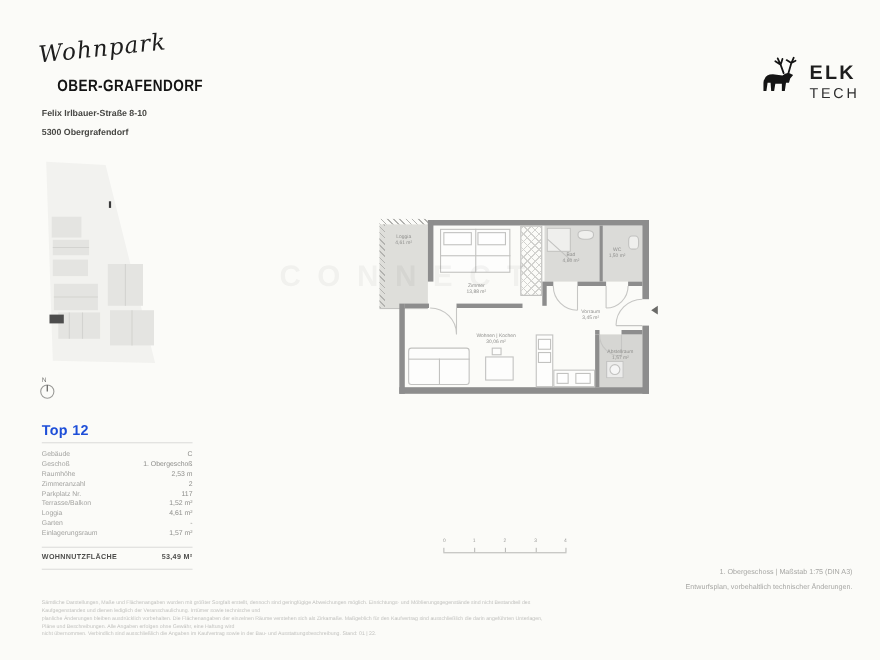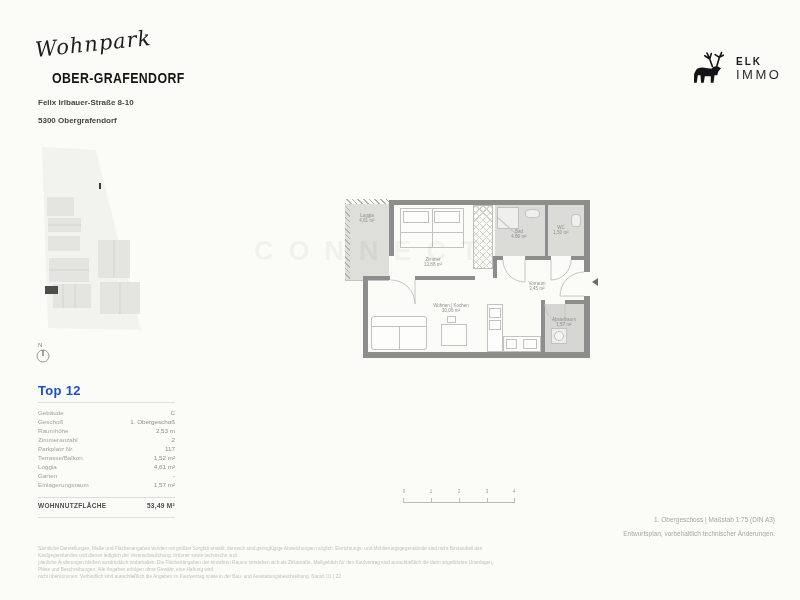--- a/index.html
+++ b/index.html
@@ -10,21 +10,21 @@
   
   .script-title{left:34px;top:38px;font-family:"DejaVu Serif",serif;font-style:italic;
     font-size:21px;color:#1d1d1d;transform:rotate(-6deg);transform-origin:left top;letter-spacing:1px;}
   .caps-title{left:52px;top:69px;font-size:13px;font-weight:800;color:#141414;
     letter-spacing:.4px;transform:scale(.95,1.15);transform-origin:left top;}
   .address{left:38px;top:94px;font-size:8px;font-weight:600;color:#474744;line-height:18px;}
 
   
   .logo{left:680px;top:50px;width:110px;height:50px;}
   .logo-text{position:absolute;left:56px;top:6px;color:#1d1d1d;}
-  .logo-l1{font-size:10px;font-weight:800;letter-spacing:2px;}
+  .logo-l1{font-size:18px;font-weight:800;letter-spacing:2px;}
   .logo-l2{font-size:13px;font-weight:400;letter-spacing:2.5px;color:#2e2e2e;}
 
   
   .watermark{left:254px;top:232px;color:rgba(20,20,20,.045);pointer-events:none;z-index:6;}
   .wm1{font-size:40px;font-weight:700;letter-spacing:32px;}
   .wm2{font-size:27px;font-weight:700;letter-spacing:15px;margin-top:4px;}
 
   
   .plan{left:345px;top:196px;width:250px;height:172px;z-index:2;overflow:visible;}
   .wall{position:absolute;background:#8d8d8d;}
@@ -80,21 +80,21 @@
   <div>5300 Obergrafendorf</div>
 </div>
 
 <div class="abs logo">
   <svg width="54" height="46" viewBox="0 0 100 84">
     <path d="M28,40 Q30,32 42,32 L58,34 Q64,28 70,30 L76,33 L71,39 L69,46 L64,46 L62,60 L57,60 L57,48 L46,48 L44,60 L39,60 L38,46 L33,46 L31,60 L26,60 L26,46 Q26,42 28,40 Z" fill="#141414"></path>
     <path d="M60,30 L55,16 M55,16 L46,10 M55,16 L58,6 M55,16 L50,5 M68,30 L73,13 M73,13 L65,8 M73,13 L80,9 M73,13 L77,4" stroke="#141414" stroke-width="3" fill="none" stroke-linecap="round"></path>
   </svg>
   <div class="logo-text">
     <div class="logo-l1">ELK</div>
-    <div class="logo-l2">IMMO</div>
+    <div class="logo-l2">TECH</div>
   </div>
 </div>
 
 <svg class="abs" style="left:33px;top:140px;" width="115" height="230" viewBox="0 0 115 230">
   <polygon points="9,7 63,10 108,190 15,188" fill="#f2f2ef"></polygon>
   <g fill="#e4e4e1">
     <rect x="14" y="57" width="27" height="19"></rect>
     <rect x="15" y="78" width="33" height="14"></rect>
     <rect x="15" y="96" width="32" height="15"></rect>
     <rect x="16" y="118" width="40" height="24"></rect>

